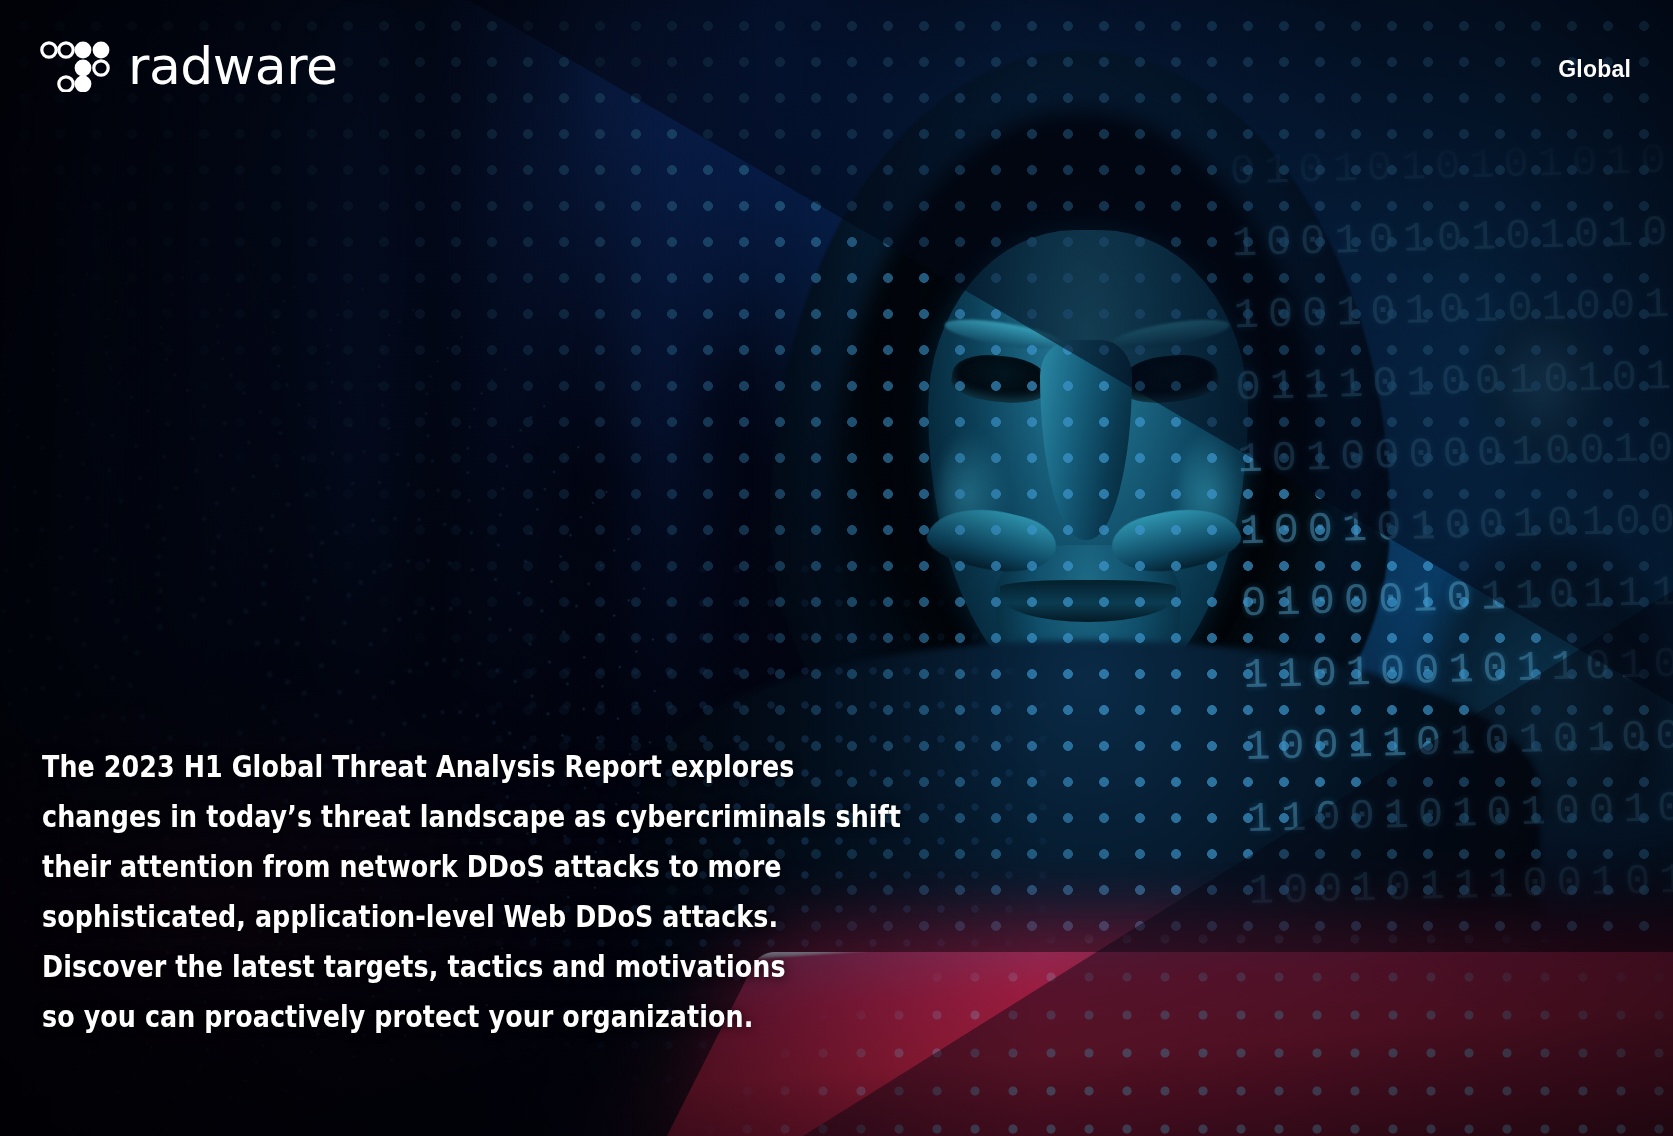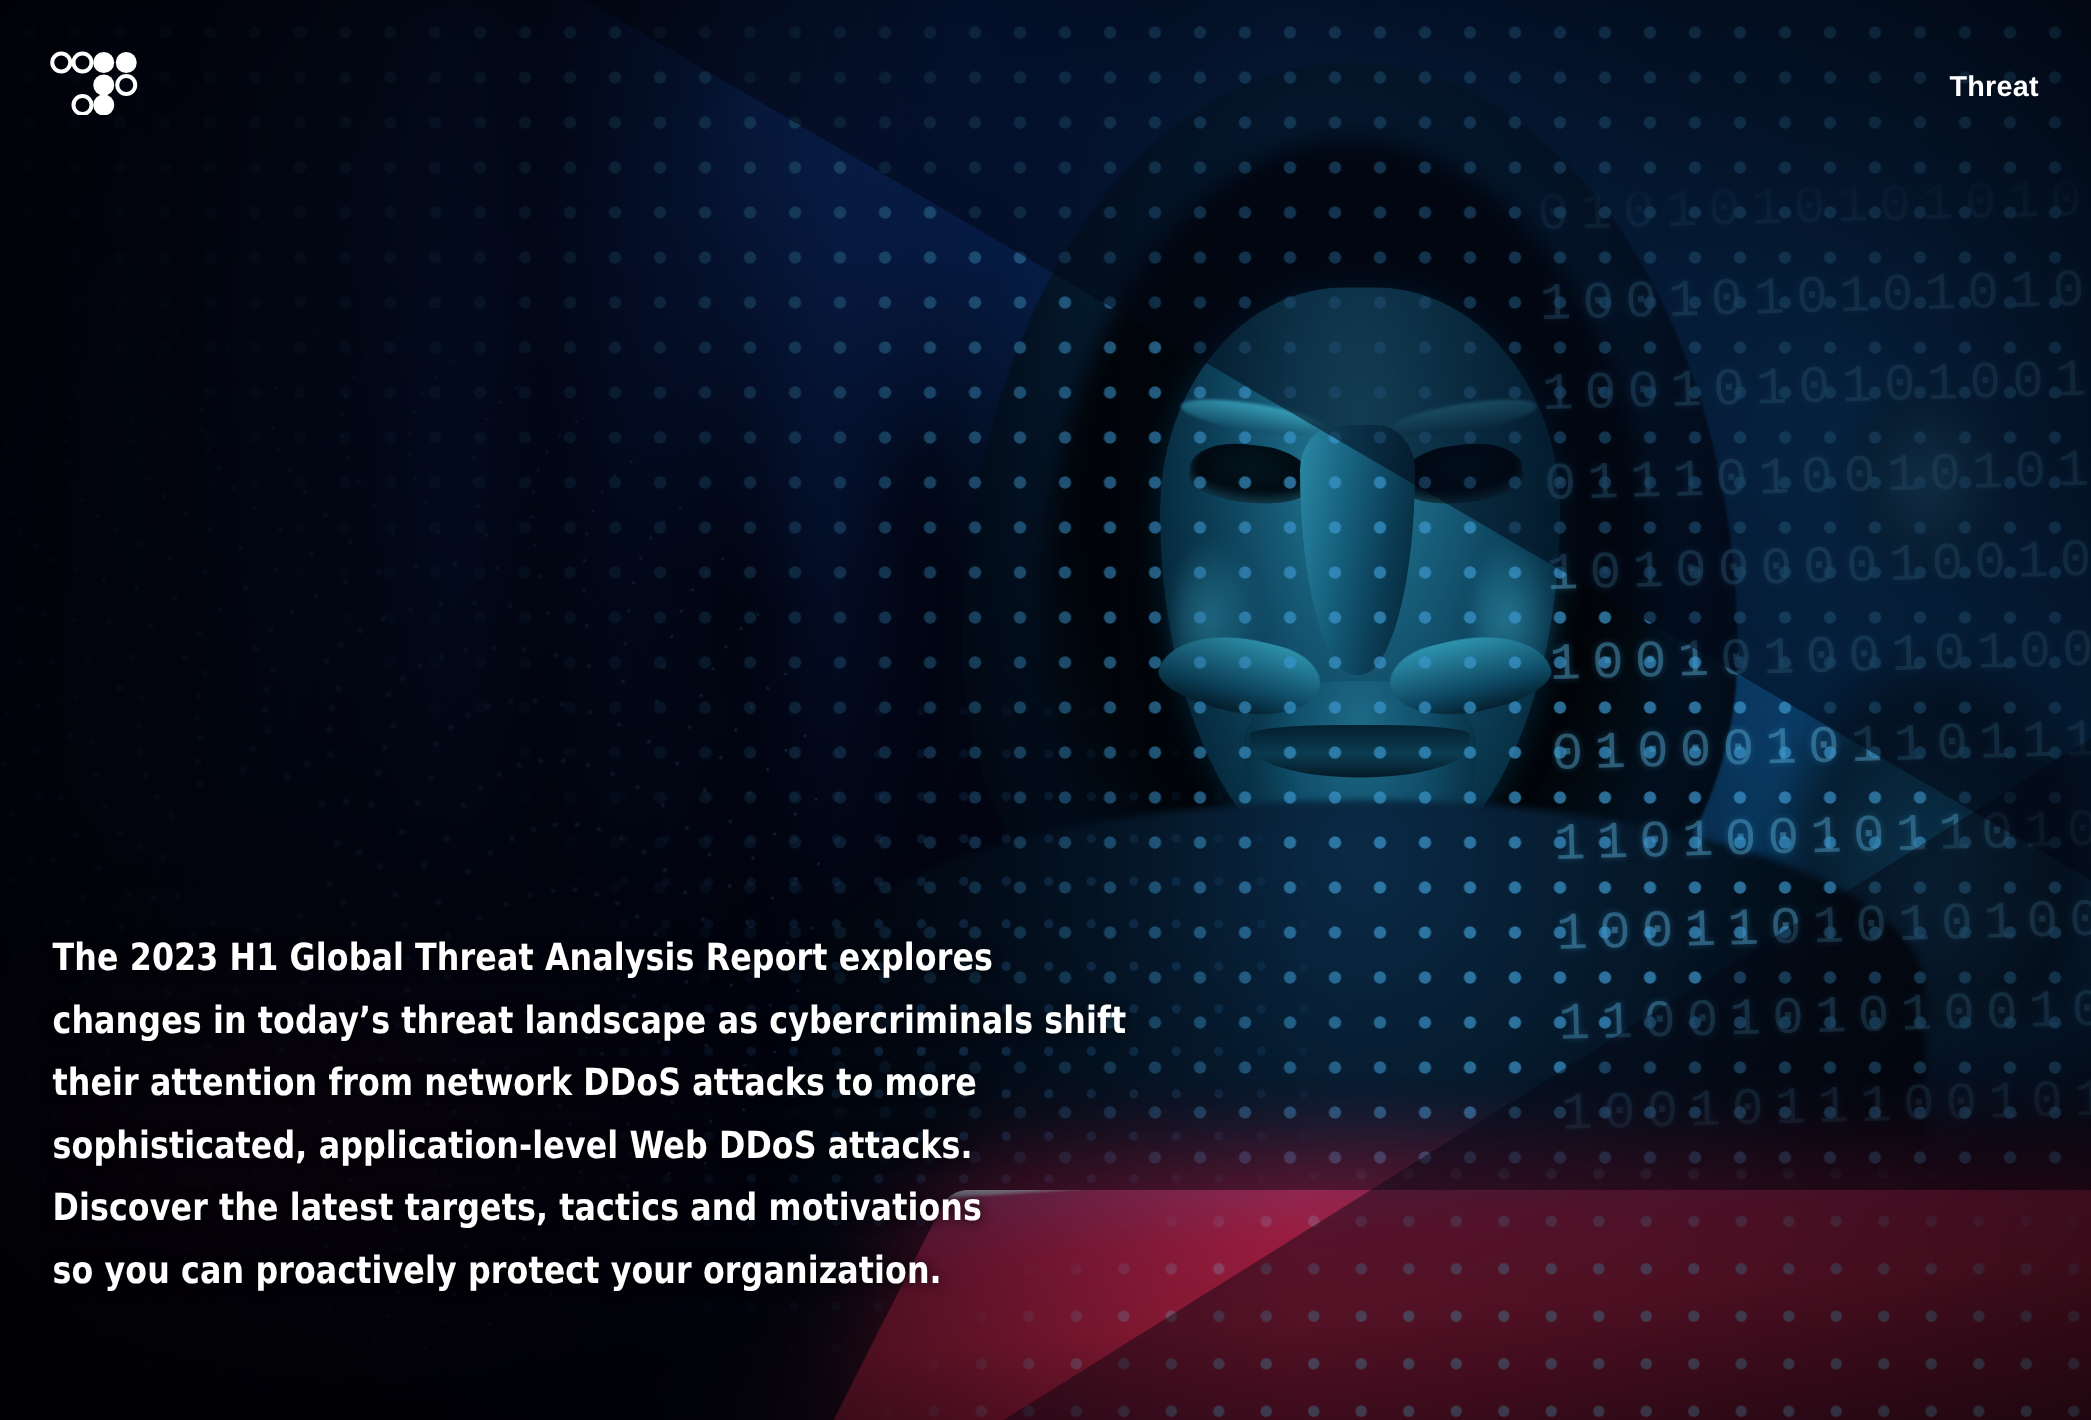--- a/index.html
+++ b/index.html
@@ -1037,23 +1037,24 @@
       <svg class="logo-mark" viewBox="0 0 74 52" aria-hidden="true">
         <circle cx="9" cy="10" r="7.2" fill="none" stroke="#ffffff" stroke-width="3.2"></circle>
         <circle cx="26" cy="10" r="7.2" fill="none" stroke="#ffffff" stroke-width="3.2"></circle>
         <circle cx="43" cy="10" r="8.4" fill="#ffffff"></circle>
         <circle cx="61" cy="10" r="8.4" fill="#ffffff"></circle>
         <circle cx="43" cy="28" r="8.4" fill="#ffffff"></circle>
         <circle cx="61" cy="28" r="7.2" fill="none" stroke="#ffffff" stroke-width="3.2"></circle>
         <circle cx="26" cy="44" r="7.2" fill="none" stroke="#ffffff" stroke-width="3.2"></circle>
         <circle cx="43" cy="44" r="8.4" fill="#ffffff"></circle>
       </svg>
+      <span class="logo-word">radware</span>
     </div>
 
-    <div class="report-tag">Threat</div>
+    <div class="report-tag">Global</div>
 
 
     <div class="blurb">
       <div>The 2023 H1 Global Threat Analysis Report explores</div>
       <div>changes in today’s threat landscape as cybercriminals shift</div>
       <div>their attention from network DDoS attacks to more</div>
       <div>sophisticated, application-level Web DDoS attacks.</div>
       <div>Discover the latest targets, tactics and motivations</div>
       <div>so you can proactively protect your organization.</div>
     </div>

